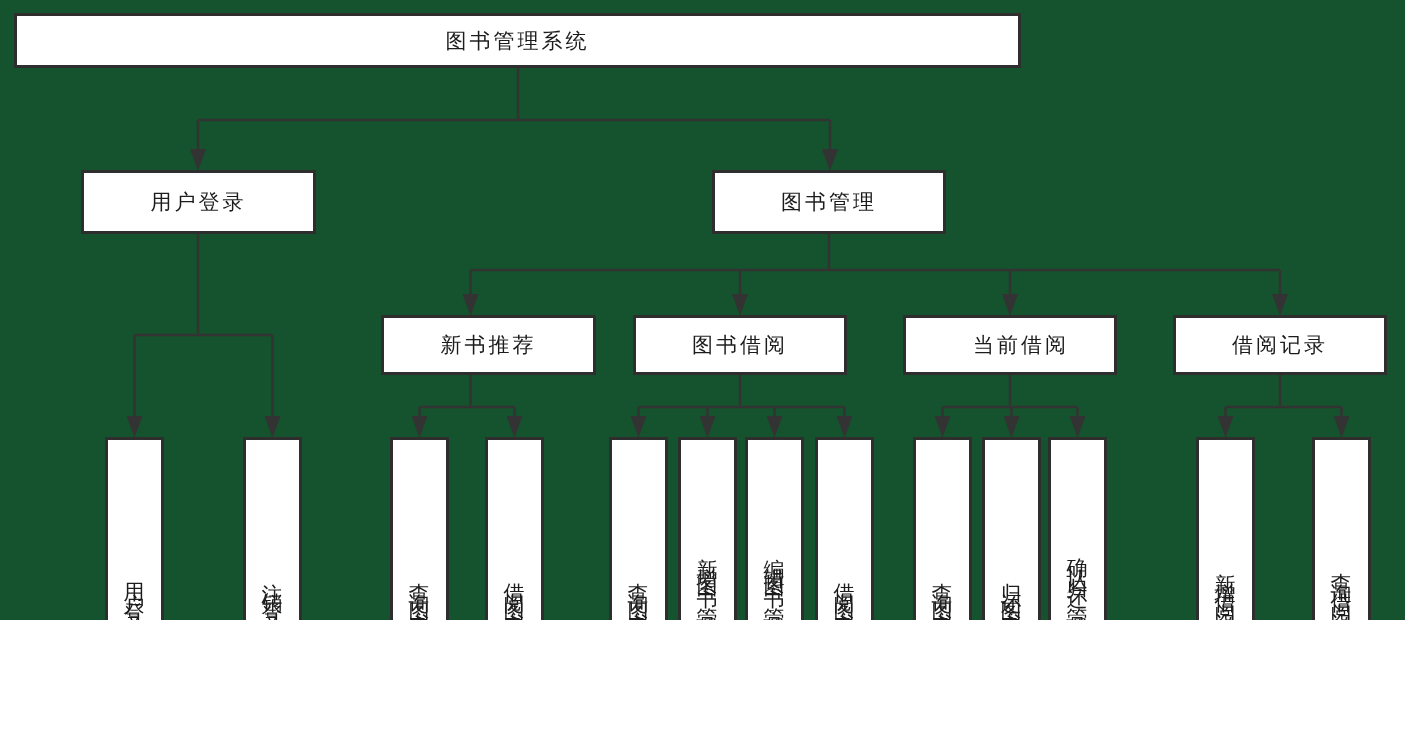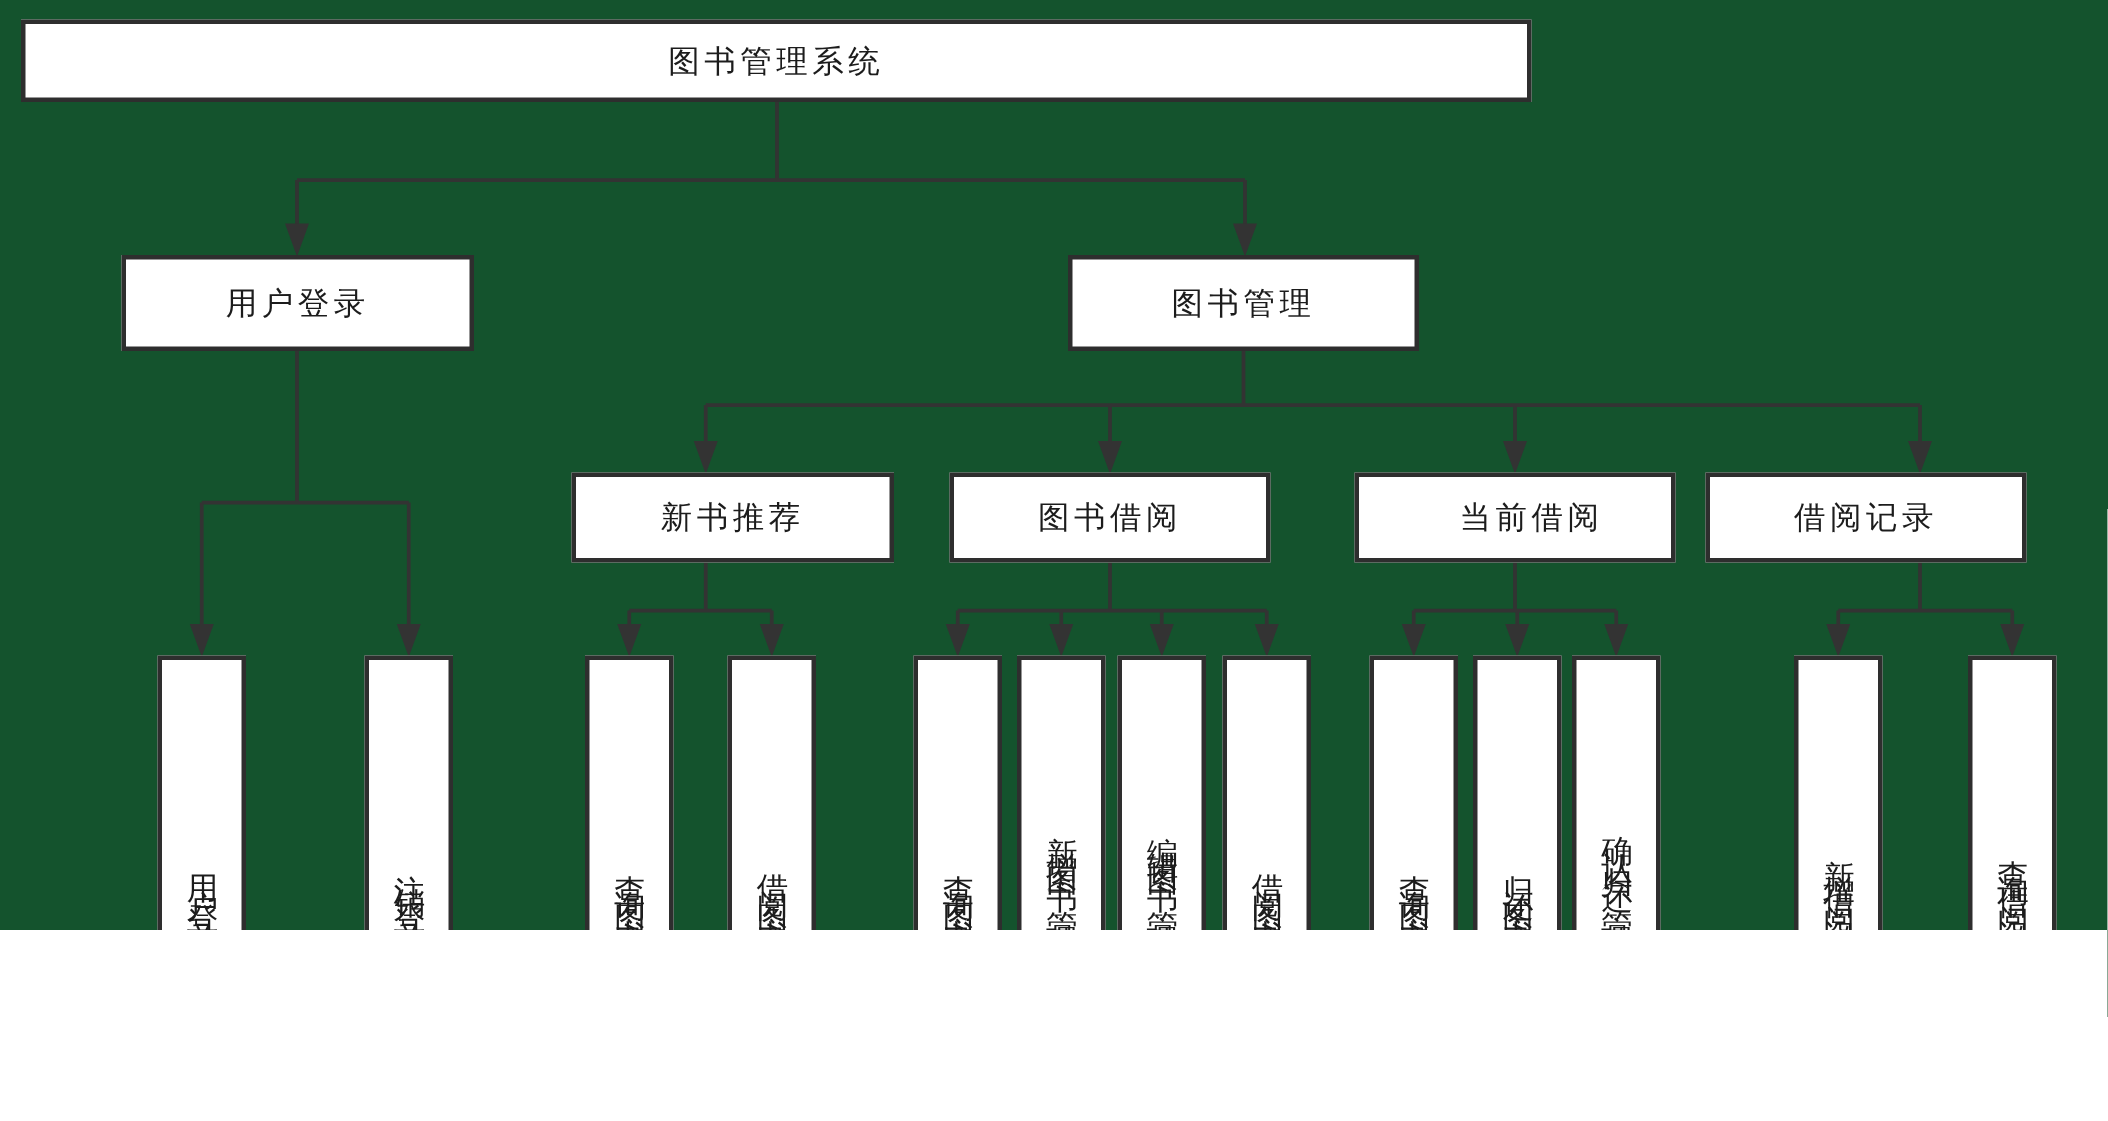--- a/index.html
+++ b/index.html
@@ -35,21 +35,21 @@
     letter-spacing: 3px;
     white-space: nowrap;
   }
   .root-box   { left: 14px;  top: 13px;  width: 1007px; height: 55px; }
   .l2-left    { left: 81px;  top: 170px; width: 235px;  height: 64px; }
   .l2-right   { left: 712px; top: 170px; width: 234px;  height: 64px; }
   .l3         { top: 315px; height: 60px; width: 214px; }
   .l3-a { left: 381px; width: 215px; }
   .l3-b { left: 633px; }
   .l3-c { left: 903px; padding-left: 22px; }
-  .l3-d { left: 1137px; }
+  .l3-d { left: 1173px; }
   .leaf {
     position: absolute;
     box-sizing: border-box;
     top: 437px;
     width: 59px;
     height: 298px;
     border: 3px solid #2e2e2e;
     background: #ffffff;
     display: flex;
     align-items: center;

